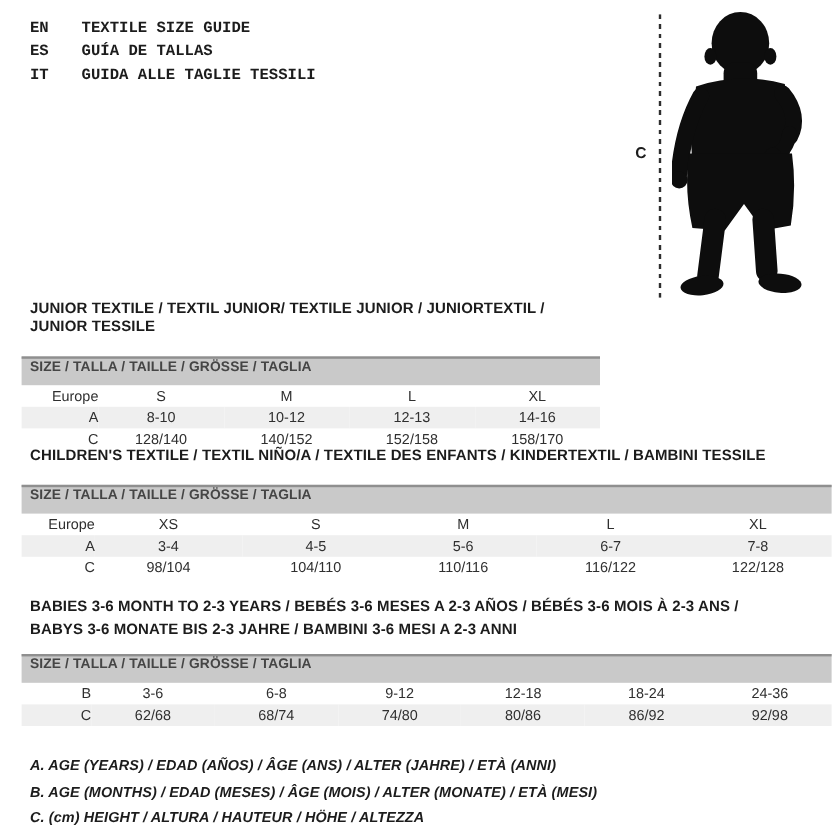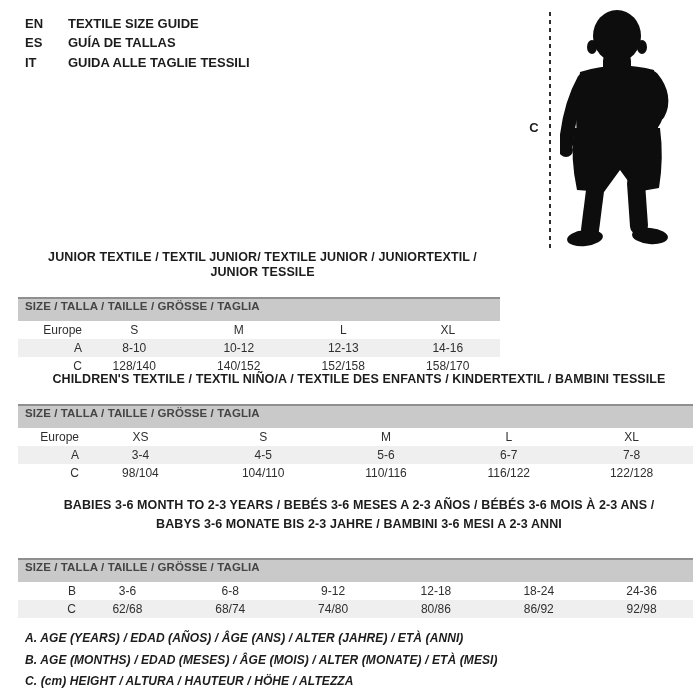--- a/index.html
+++ b/index.html
@@ -9,39 +9,39 @@
     --ink:#1c1c1c;
     --cell-ink:#2f2f2f;
     --sil:#0d0d0d;
   }
   *{margin:0;padding:0;box-sizing:border-box;}
   html,body{background:#fff;}
   body{font-family:"Liberation Sans","DejaVu Sans",sans-serif;}
   .canvas{position:relative;width:700px;height:700px;background:#fff;overflow:hidden;}
 
   
-  .langs{position:absolute;left:25px;top:14px;font-size:13px;font-weight:bold;color:var(--ink);}
+  .langs{position:absolute;left:25px;top:14px;font-size:13px;font-weight:bold;color:var(--ink);font-family:Liberation Mono, monospace;}
   .lang-row{display:flex;line-height:19.4px;}
   .lang-code{width:43px;flex:0 0 43px;}
 
   
   .measure-line{position:absolute;left:549px;top:12px;width:2px;height:236px;
     background:repeating-linear-gradient(to bottom,#2e2e2e 0 4px,transparent 4px 8px);}
   .measure-label{position:absolute;left:525px;top:120px;width:18px;text-align:center;
     font-size:13px;font-weight:bold;color:var(--ink);}
   .baby-svg{position:absolute;left:560px;top:8px;}
 
   
   .sizetable{position:absolute;left:18px;}
   .t1{top:250px;width:482px;}
   .t2{top:372px;width:675px;}
   .t3{top:496px;width:675px;}
   .tbl-title{font-size:12.5px;font-weight:bold;color:var(--ink);line-height:15px;
-    margin:0 0 17px 7px;letter-spacing:.1px;text-align:center;}
-  .t3 .tbl-title{line-height:19px;margin-bottom:24px;}
+    margin:0 0 17px 7px;letter-spacing:.1px;}
+  .t3 .tbl-title{line-height:19px;margin-bottom:11px;}
   .size-bar{height:24px;background:var(--size-bar);border-top:2px solid var(--size-bar-border);
     font-size:11.5px;line-height:15px;font-weight:bold;color:#454545;padding-left:7px;letter-spacing:.1px;}
   table{width:100%;border-collapse:collapse;table-layout:fixed;}
   td{height:18px;font-size:12px;color:var(--cell-ink);text-align:center;padding:0;vertical-align:middle;}
   td.lbl{text-align:right;padding-left:7px;}
   tr.shaded{background:var(--shaded-row);}
 
   
   .footnotes{position:absolute;left:25px;top:628px;font-size:12px;font-weight:bold;
     color:var(--ink);line-height:21.6px;letter-spacing:.1px;font-style:italic;}

